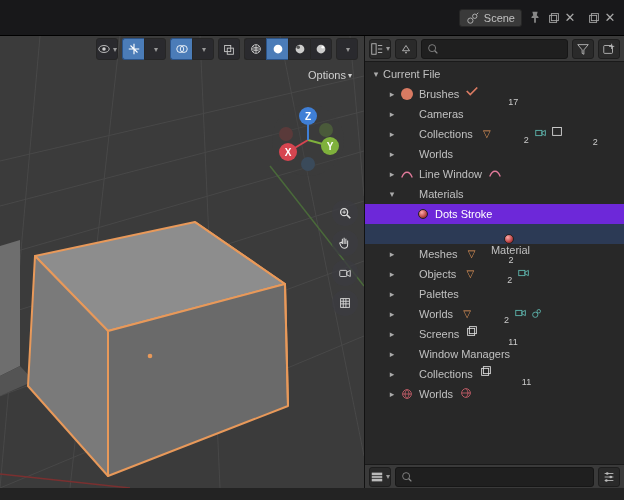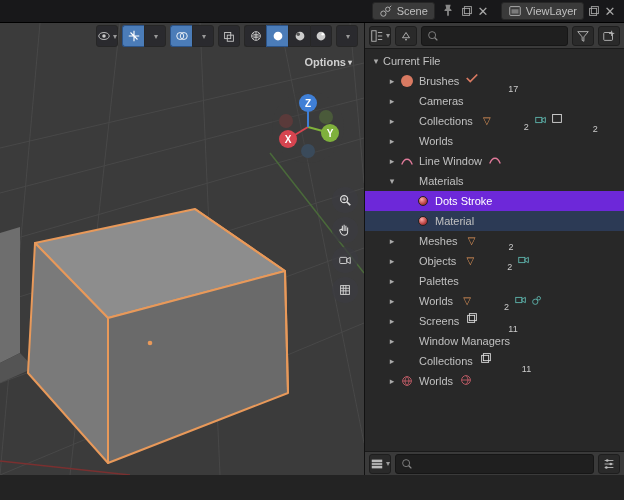--- a/index.html
+++ b/index.html
@@ -1,19 +1,19 @@
 <!DOCTYPE html>
 <html><head>
 <meta charset="utf-8">
 <style>
 * { box-sizing: border-box; margin: 0; padding: 0; font-family: sans-serif; font-size: 11px; }
 body { background: #232323; color: #c0c0c0; width: 624px; height: 500px; overflow: hidden; position: relative; }
 
 
-.top-header { height: 23px; background: #18181a; display: flex; align-items: center; padding: 0 6px; border-bottom: 1px solid #000; }
+.top-header { height: 36px; background: #18181a; display: flex; align-items: center; padding: 0 6px; border-bottom: 1px solid #000; }
 .top-header .spacer { flex: 1; }
 .hdr-field { display: flex; align-items: center; gap: 4px; background: #3a3a3a; border: 1px solid #262626; border-radius: 3px; padding: 2px 6px; margin: 0 2px; height: 18px; }
 .pin-icon { color: #888; margin: 0 4px; cursor: pointer; }
 .dup-icon, .close-icon { width: 16px; height: 16px; display: inline-flex; align-items: center; justify-content: center; color: #aaa; }
 .close-icon { font-size: 13px; }
 
 
 .main { display: flex; height: 452px; }
 .viewport { flex: 1; position: relative; background: #3a3a3a; overflow: hidden; }
 .outliner { width: 260px; background: #282828; border-left: 1px solid #121212; display: flex; flex-direction: column; }
@@ -22,21 +22,21 @@
 .vp-toolbar { position: absolute; top: 0; left: 0; right: 0; height: 26px; display: flex; align-items: center; justify-content: flex-end; gap: 4px; padding: 3px 6px; z-index: 10; }
 .vp-tb-btn { width: 22px; height: 22px; background: #3a3a3f; border: 1px solid #262626; border-radius: 3px; display: inline-flex; align-items: center; justify-content: center; color: #ccc; }
 .vp-tb-btn.blue { background: #4b7cb8; color: #fff; border-color: #2b5388; }
 .vp-tb-group { display: flex; gap: 0; }
 .vp-tb-group .vp-tb-btn { border-radius: 0; border-right: none; }
 .vp-tb-group .vp-tb-btn:first-child { border-radius: 3px 0 0 3px; }
 .vp-tb-group .vp-tb-btn:last-child { border-radius: 0 3px 3px 0; border-right: 1px solid #262626; }
 .vp-tb-btn.dark { background: #2a2a2e; }
 .dd-caret { font-size: 8px; margin-left: 2px; color: #999; }
 .options-row { position: absolute; top: 30px; right: 8px; z-index: 10; }
-.options-btn { background: transparent; color: #d0d0d0; padding: 3px 4px; display: flex; align-items: center; font-weight: bold; }
+.options-btn { background: transparent; color: #d0d0d0; padding: 3px 4px; display: flex; align-items: center; }
 .options-btn .dd-caret { color: #d0d0d0; }
 
 
 .grid-floor { position: absolute; inset: 0; }
 .cube-svg { position: absolute; inset: 0; width: 100%; height: 100%; }
 
 
 .gizmo { position: absolute; top: 66px; right: 18px; width: 76px; height: 76px; }
 .gizmo circle.bg { fill: rgba(60,60,60,0.3); }
 .gizmo .axis-line { stroke-width: 2; }
@@ -49,21 +49,21 @@
 
 
 .ol-header { height: 26px; background: #3a3a3a; border-bottom: 1px solid #1a1a1a; display: flex; align-items: center; padding: 0 4px; gap: 4px; }
 .ol-hbtn { width: 22px; height: 20px; background: #2a2a2a; border: 1px solid #1e1e1e; border-radius: 3px; display: inline-flex; align-items: center; justify-content: center; color: #bbb; }
 .ol-search { flex: 1; background: #1f1f1f; border: 1px solid #161616; border-radius: 3px; height: 20px; display: flex; align-items: center; padding: 0 4px; color: #888; }
 .ol-search input { flex: 1; background: none; border: none; outline: none; color: #ccc; width: 100%; }
 
 .ol-tree { flex: 1; overflow: auto; padding: 2px 0; }
 .ol-row { display: flex; align-items: center; height: 20px; padding: 0 4px; white-space: nowrap; cursor: pointer; }
 .ol-row.selected { background: #6d28d9; color: #fff; }
-.ol-row.darksel { background: #2c3a55; }
+.ol-row.darksel { background: #2c3a55; flex-direction: column; }
 .ol-disclose { width: 14px; text-align: center; font-size: 9px; color: #aaa; }
 .ol-disclose.none { visibility: hidden; }
 .ol-icon { width: 16px; height: 16px; display: inline-flex; align-items: center; justify-content: center; margin-right: 4px; }
 .ol-label { flex: 0 0 auto; }
 .ol-extras { display: flex; gap: 2px; margin-left: 6px; align-items: center; }
 .badge-tri { width: 16px; height: 14px; display: inline-flex; align-items: center; justify-content: center; font-size: 10px; }
 .badge-num { font-size: 9px; color: #ccc; position: relative; top: 3px; left: -3px; margin-left: 32px; }
 
 .ol-footer { height: 24px; background: #3a3a3a; border-top: 1px solid #1a1a1a; display: flex; align-items: center; padding: 0 4px; gap: 4px; }
 
@@ -97,27 +97,20 @@
       </svg>
   </span>
   <span class="dup-icon">
     <svg class="svg-i" viewBox="0 0 16 16">
         <rect x="3" y="5" width="8" height="8" fill="none" stroke="#aaa"></rect>
         <rect x="5" y="3" width="8" height="8" fill="none" stroke="#aaa"></rect>
       </svg>
   </span>
   <span class="close-icon">✕</span>
   <div style="width:8px"></div>
-  <div class="hdr-field">
-    <svg class="svg-i" viewBox="0 0 16 16">
-        <rect x="2" y="3" width="12" height="10" rx="1" fill="none" stroke="#bbb"></rect>
-        <rect x="4" y="6" width="8" height="5" fill="#bbb" opacity="0.5"></rect>
-      </svg>
-    <span>ViewLayer</span>
-  </div>
   <span class="dup-icon">
     <svg class="svg-i" viewBox="0 0 16 16">
         <rect x="3" y="5" width="8" height="8" fill="none" stroke="#aaa"></rect>
         <rect x="5" y="3" width="8" height="8" fill="none" stroke="#aaa"></rect>
       </svg>
   </span>
   <span class="close-icon">✕</span>
 </div>
 
 <div class="main">

